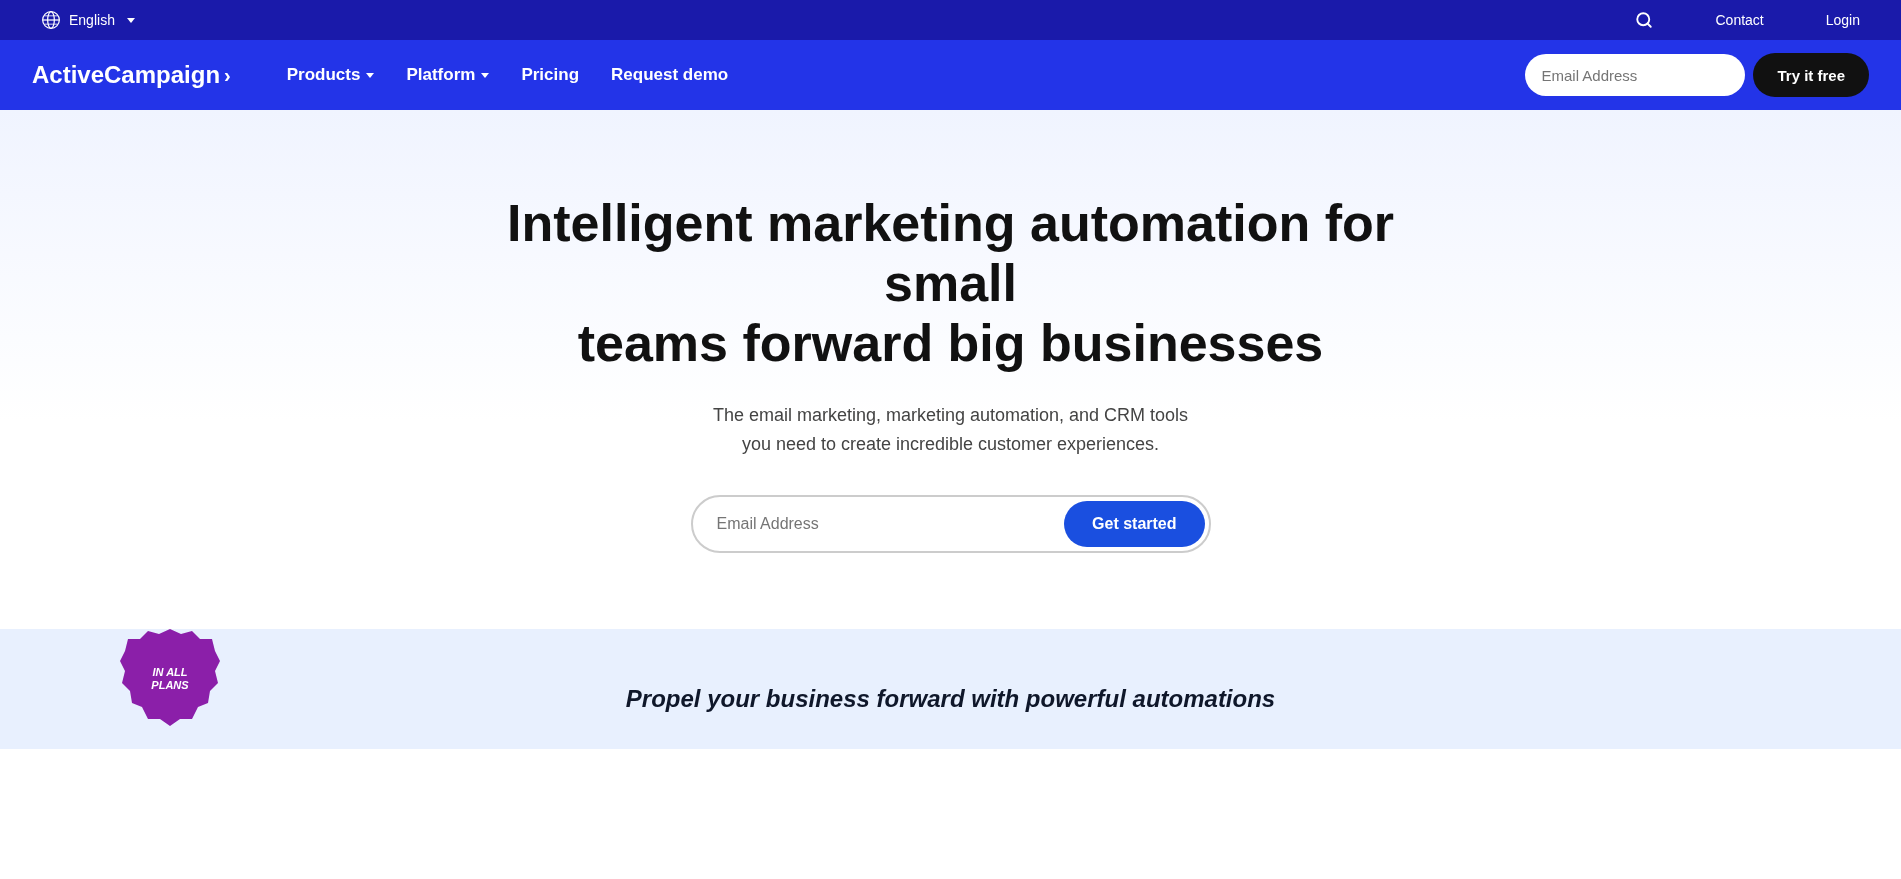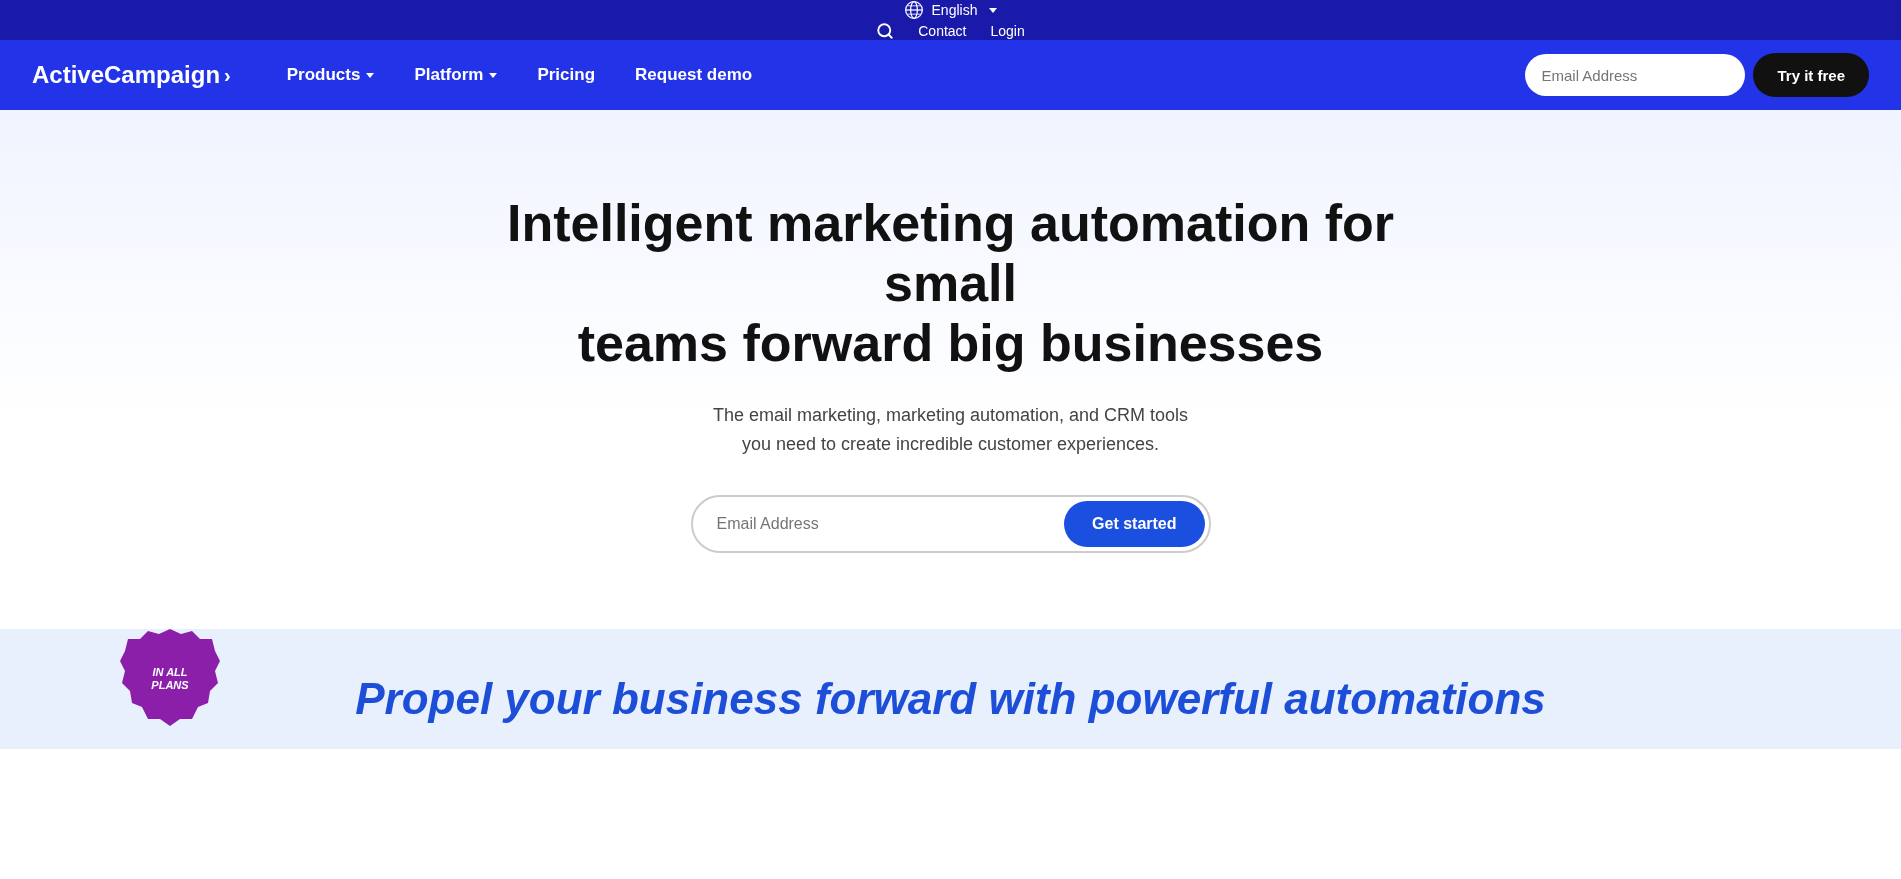--- a/index.html
+++ b/index.html
@@ -6,21 +6,20 @@
     body { font-family: -apple-system, BlinkMacSystemFont, 'Segoe UI', Helvetica, Arial, sans-serif; overflow-x: hidden; }
 
     
     .top-bar {
       background-color: #1a1aaa;
       display: flex;
       align-items: center;
       justify-content: space-between;
       padding: 0 41px;
       height: 40px;
-      flex-direction: column;
     }
     .top-bar-left {
       display: flex;
       align-items: center;
       gap: 8px;
       color: white;
       font-size: 14px;
       cursor: pointer;
     }
     .globe-icon {
@@ -30,20 +29,21 @@
     .top-bar-right {
       display: flex;
       align-items: center;
       gap: 24px;
       color: white;
     }
     .top-bar-right a {
       color: white;
       text-decoration: none;
       font-size: 14px;
+      margin-left: 38px;
     }
     .chevron-down {
       display: inline-block;
       width: 0;
       height: 0;
       border-left: 4px solid transparent;
       border-right: 4px solid transparent;
       border-top: 5px solid white;
       margin-left: 4px;
       vertical-align: middle;
@@ -68,21 +68,21 @@
       display: flex;
       align-items: center;
       gap: 4px;
     }
     .logo-arrow {
       font-size: 20px;
     }
     .nav-links {
       display: flex;
       align-items: center;
-      gap: 8px;
+      gap: 0;
       flex: 1;
     }
     .nav-link {
       color: white;
       text-decoration: none;
       font-size: 17px;
       font-weight: 600;
       padding: 8px 16px;
       cursor: pointer;
       display: flex;
@@ -194,23 +194,23 @@
       padding: 40px 28px 20px;
       text-align: center;
       position: relative;
       min-height: 120px;
       display: flex;
       align-items: center;
       justify-content: center;
       font-style: italic;
     }
     .bottom-section h2 {
-      font-size: 44px;
+      font-size: 24px;
       font-weight: 900;
-      color: #1d4ed8;
+      color: #0f172a;
     }
     .badge {
       position: absolute;
       left: 120px;
       bottom: 20px;
       width: 100px;
       height: 100px;
     }
     .badge-inner {
       width: 100px;

